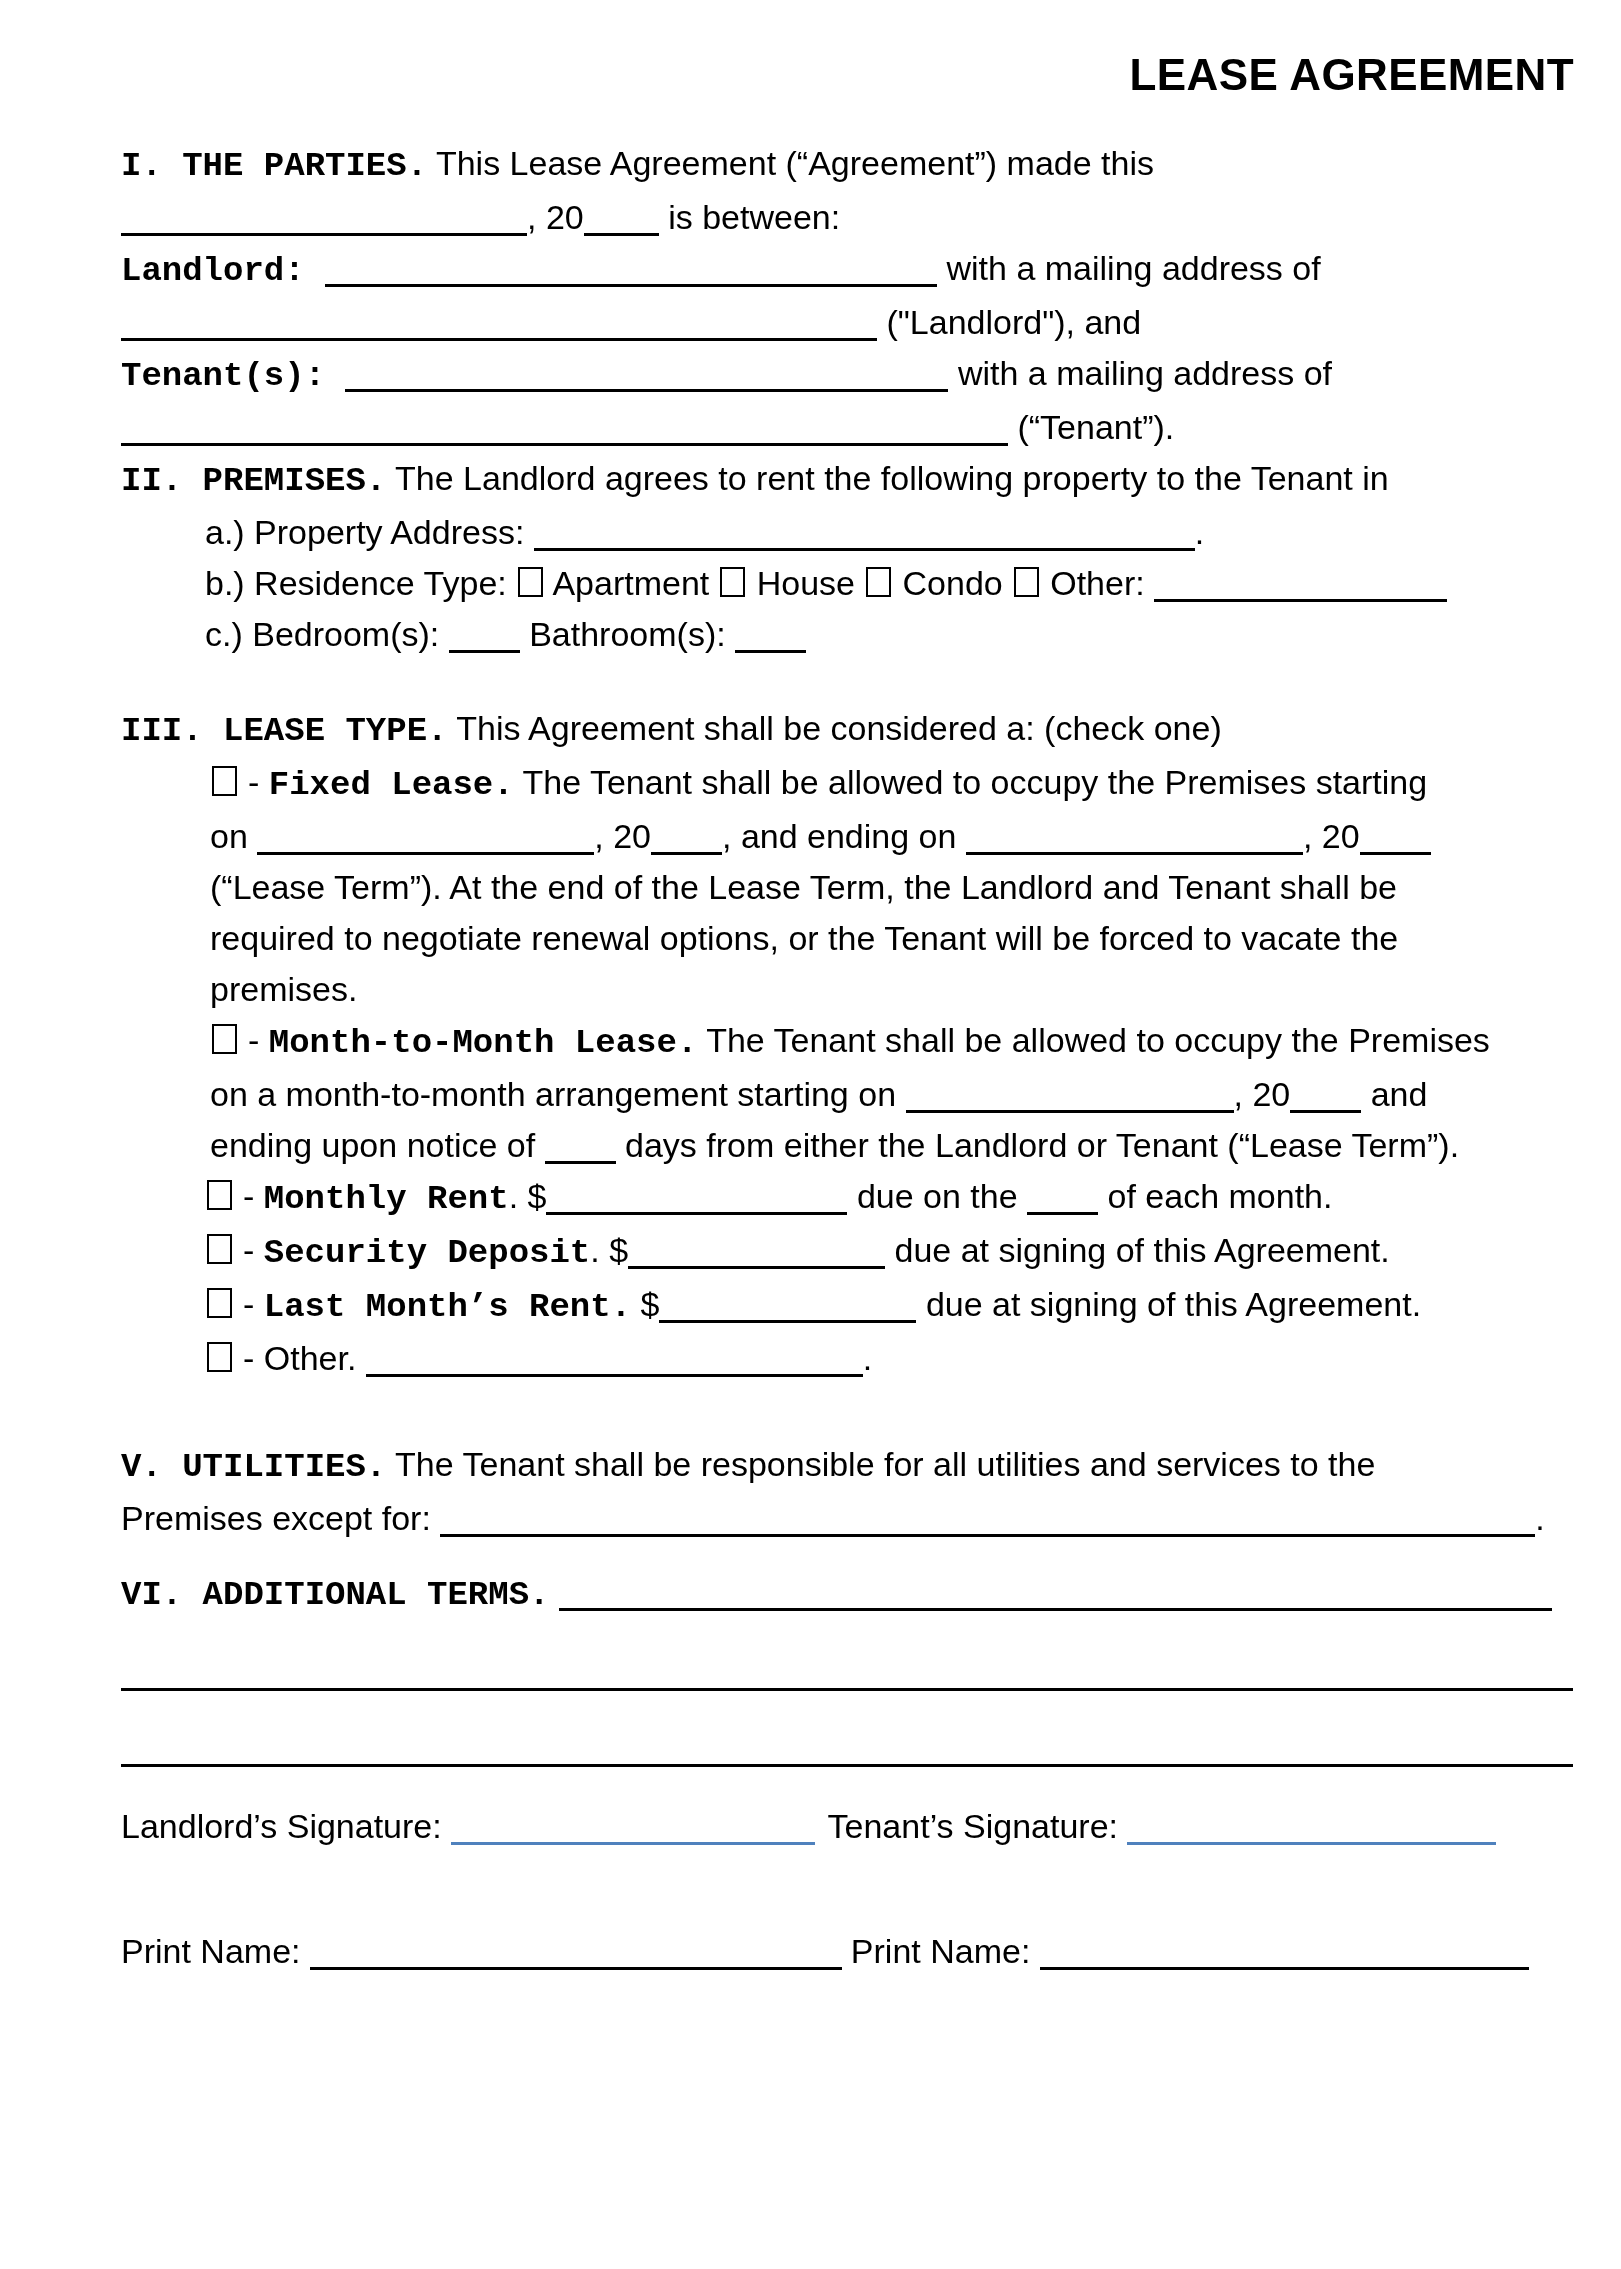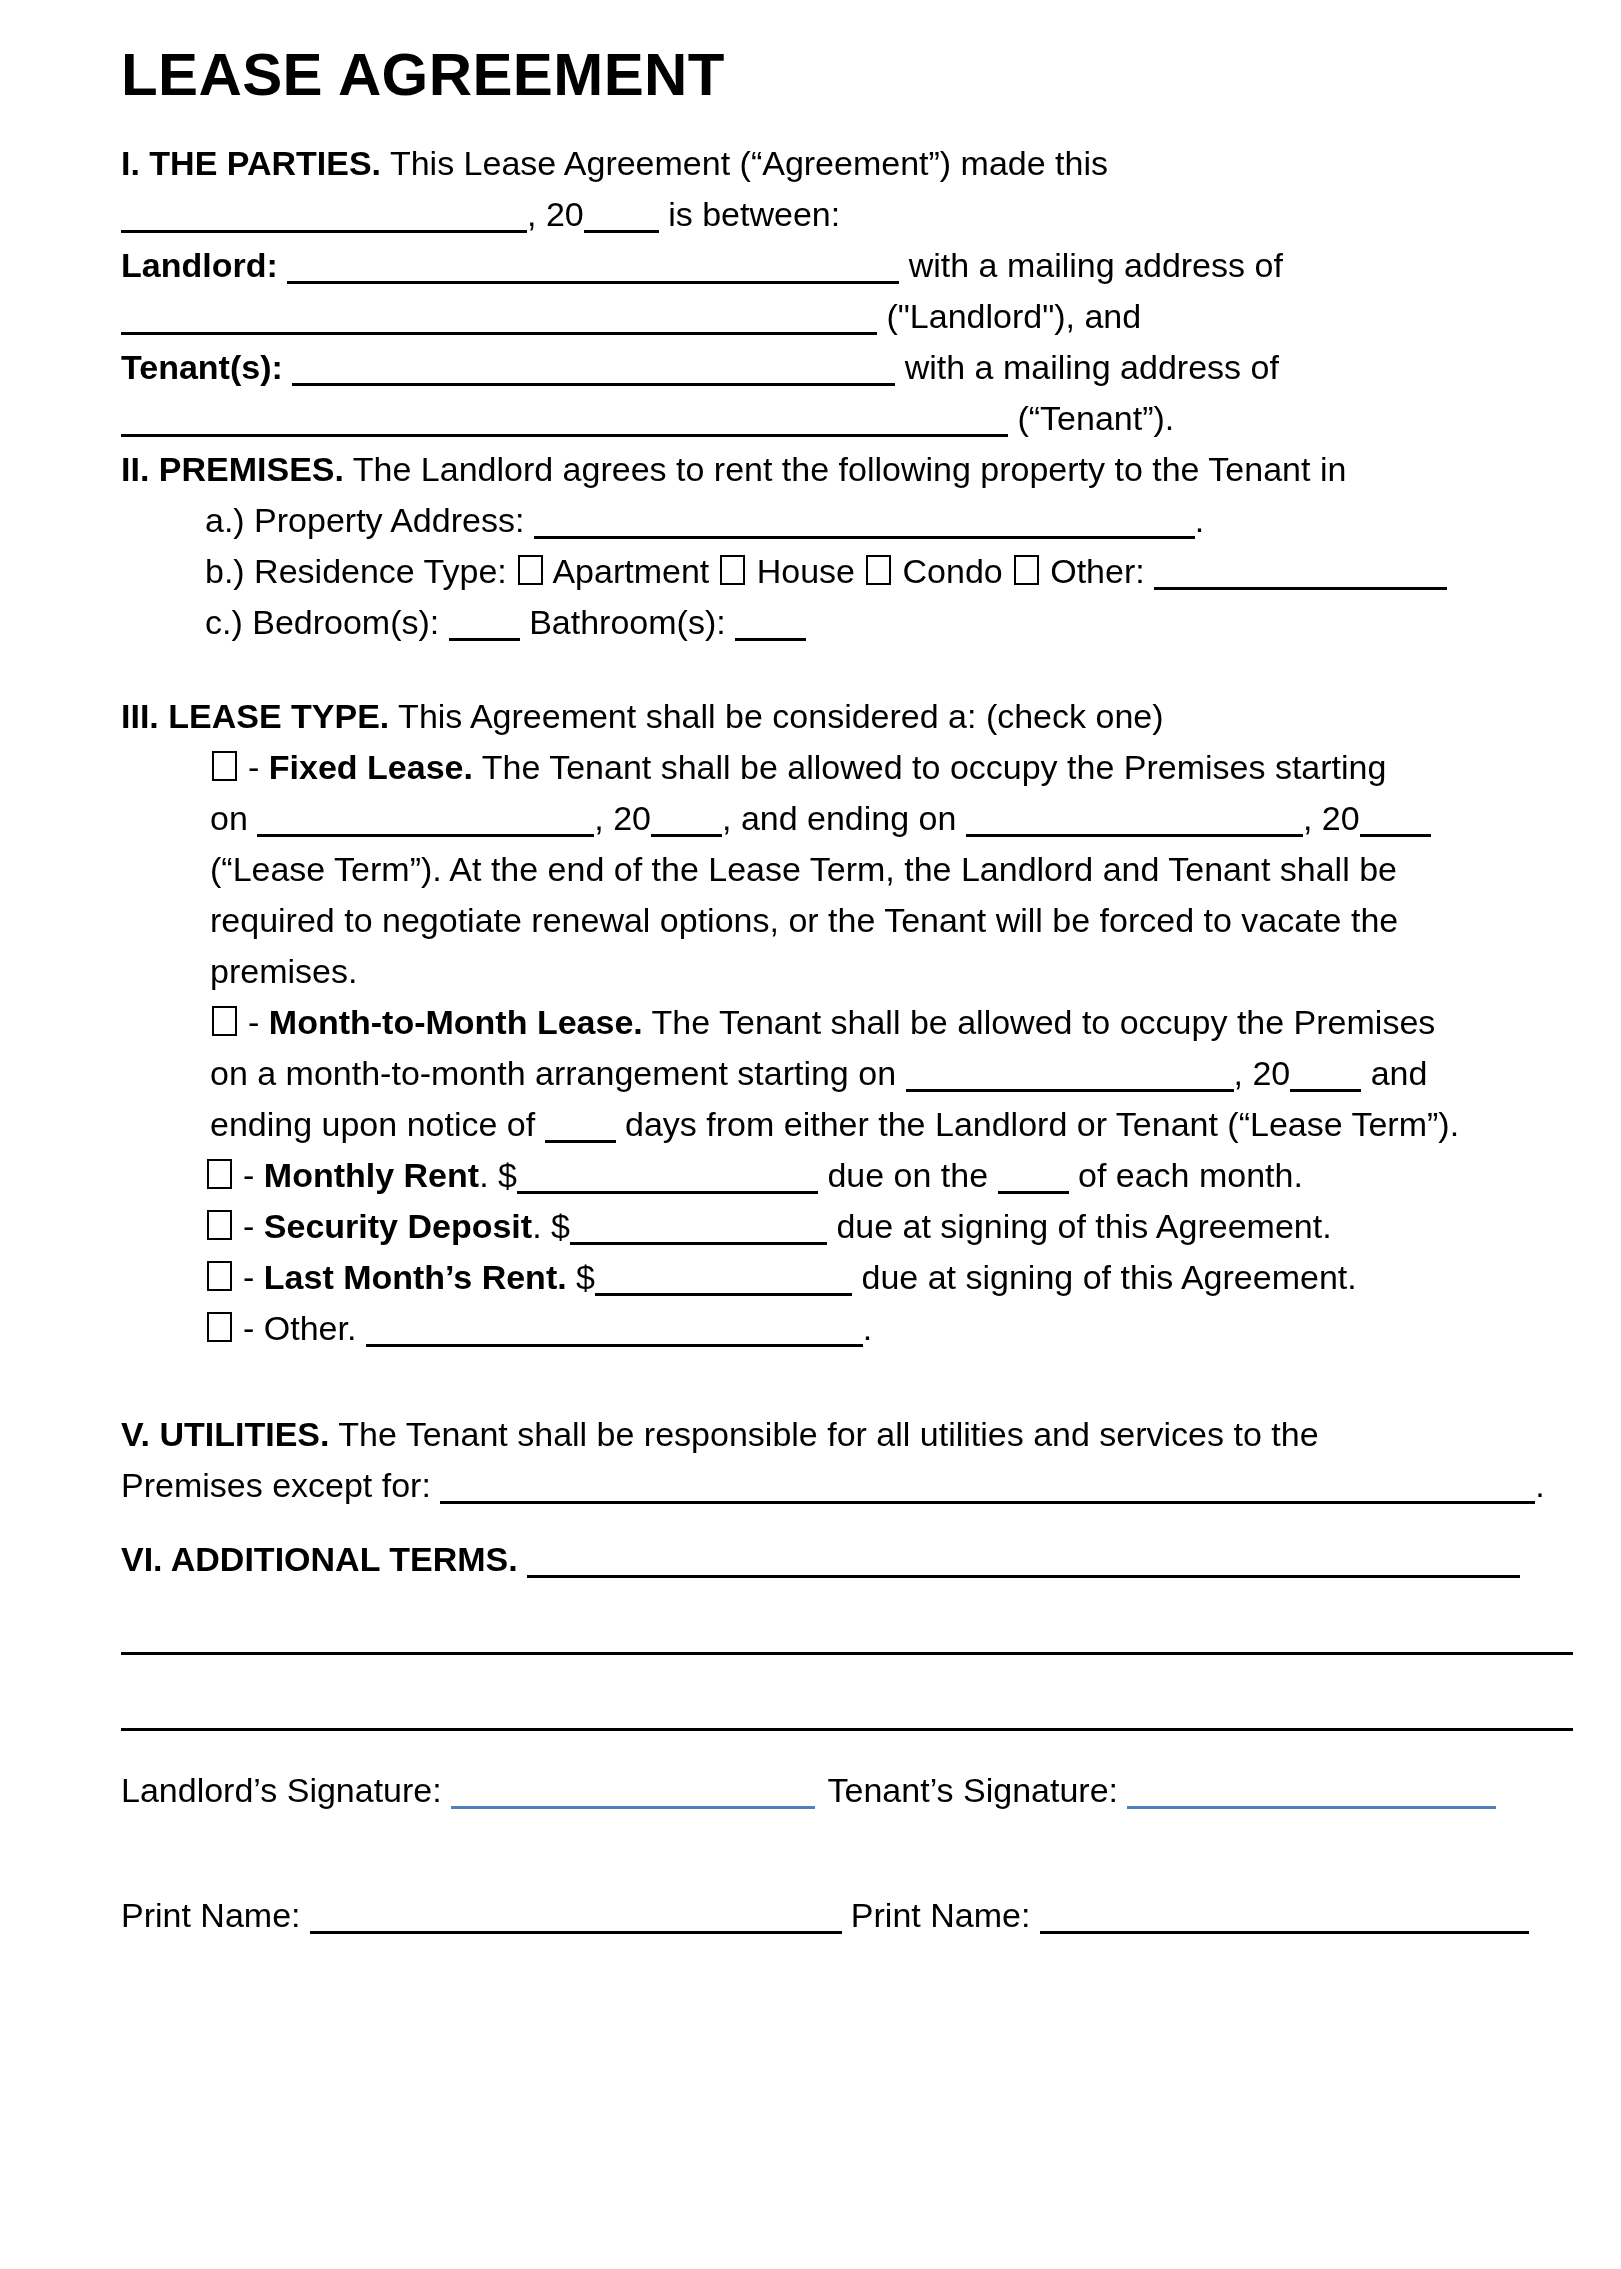--- a/index.html
+++ b/index.html
@@ -10,29 +10,29 @@
     background: var(--page-bg, #ffffff);
     box-sizing: border-box;
     padding: 35px 48px 0 121px;
     font-family: "Liberation Sans", "DejaVu Sans", sans-serif;
     font-size: 34px;
     line-height: 51px;
     color: var(--text-color, #000000);
     overflow: hidden;
   }
   .title {
-    text-align: left;
+    text-align: right;
     font-weight: 700;
-    font-size: 60px;
+    font-size: 44px;
     line-height: 57px;
     margin-top: 10.6px;
     letter-spacing: 0.4px;
   }
   .para { white-space: pre; }
-  .bold { font-weight: 700; }
+  .bold { font-weight: 700; font-family: Liberation Mono, monospace; }
   .blank {
     display: inline-block;
     border-bottom: 3.5px solid var(--blank-color, #000000);
     height: 8.9px;
     vertical-align: -7px;
   }
   .blank.blue {
     border-bottom: 3.5px solid var(--sig-blue, #4f81bd);
   }
   .checkbox {

